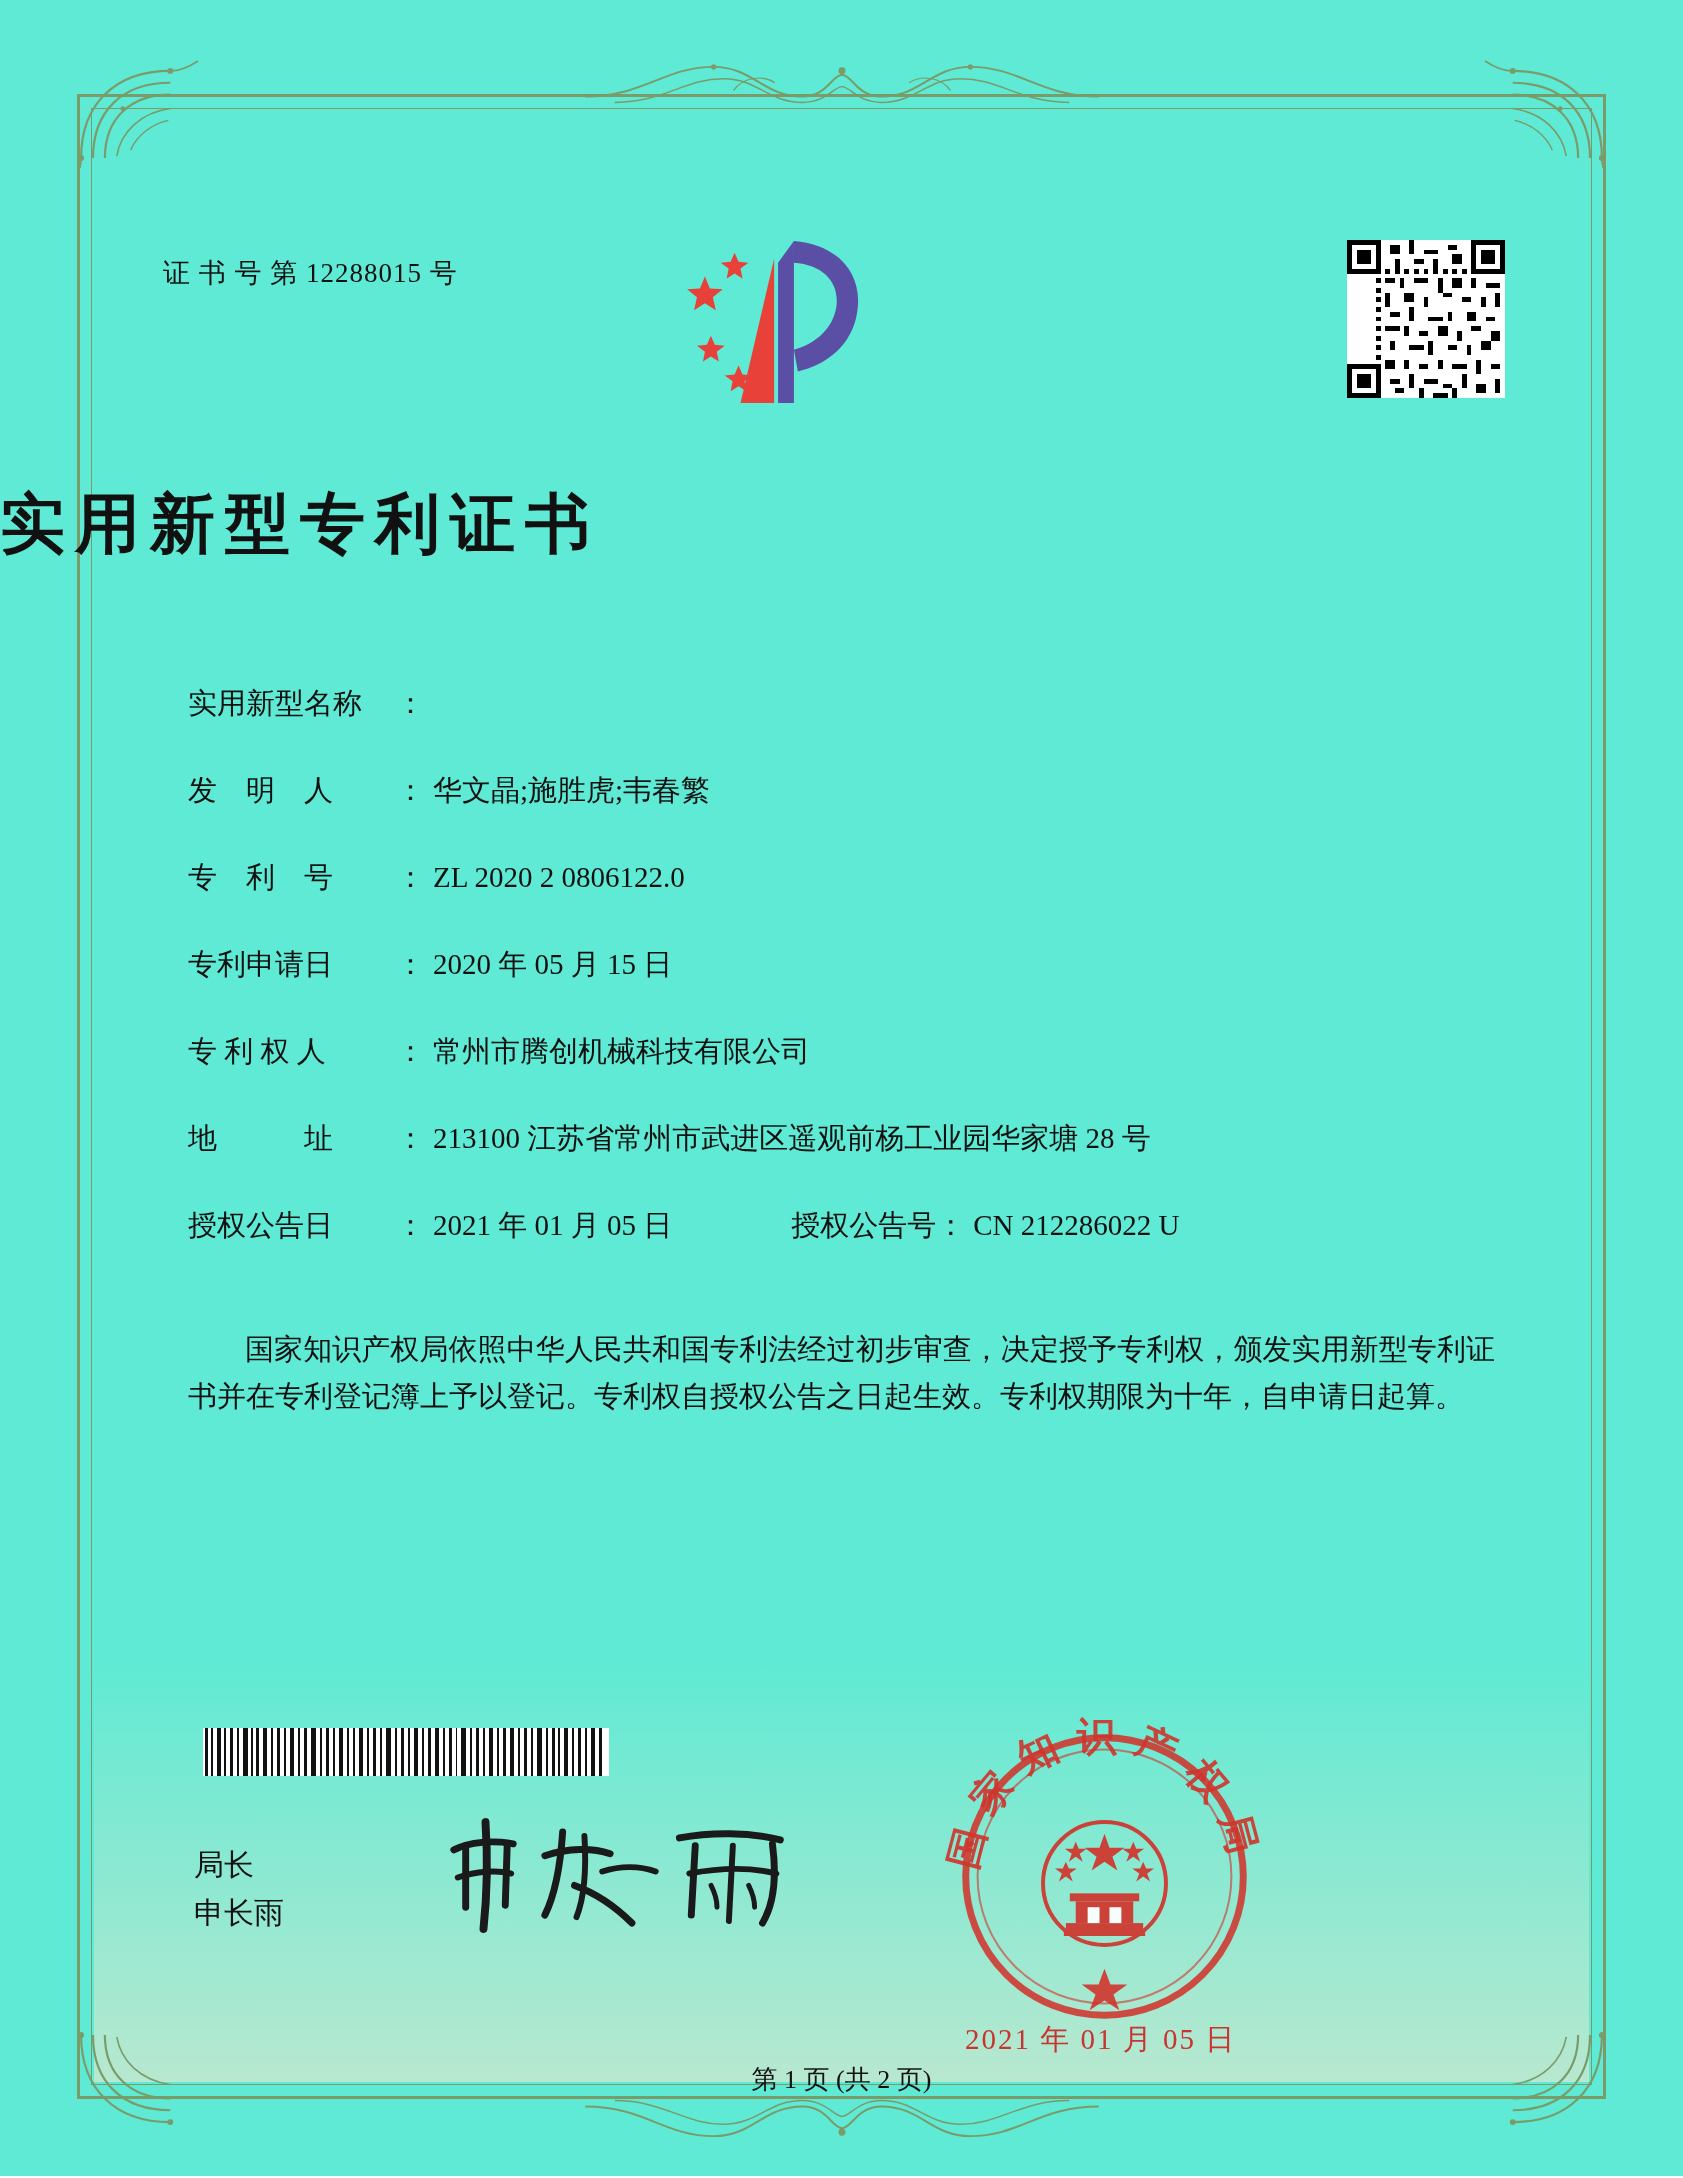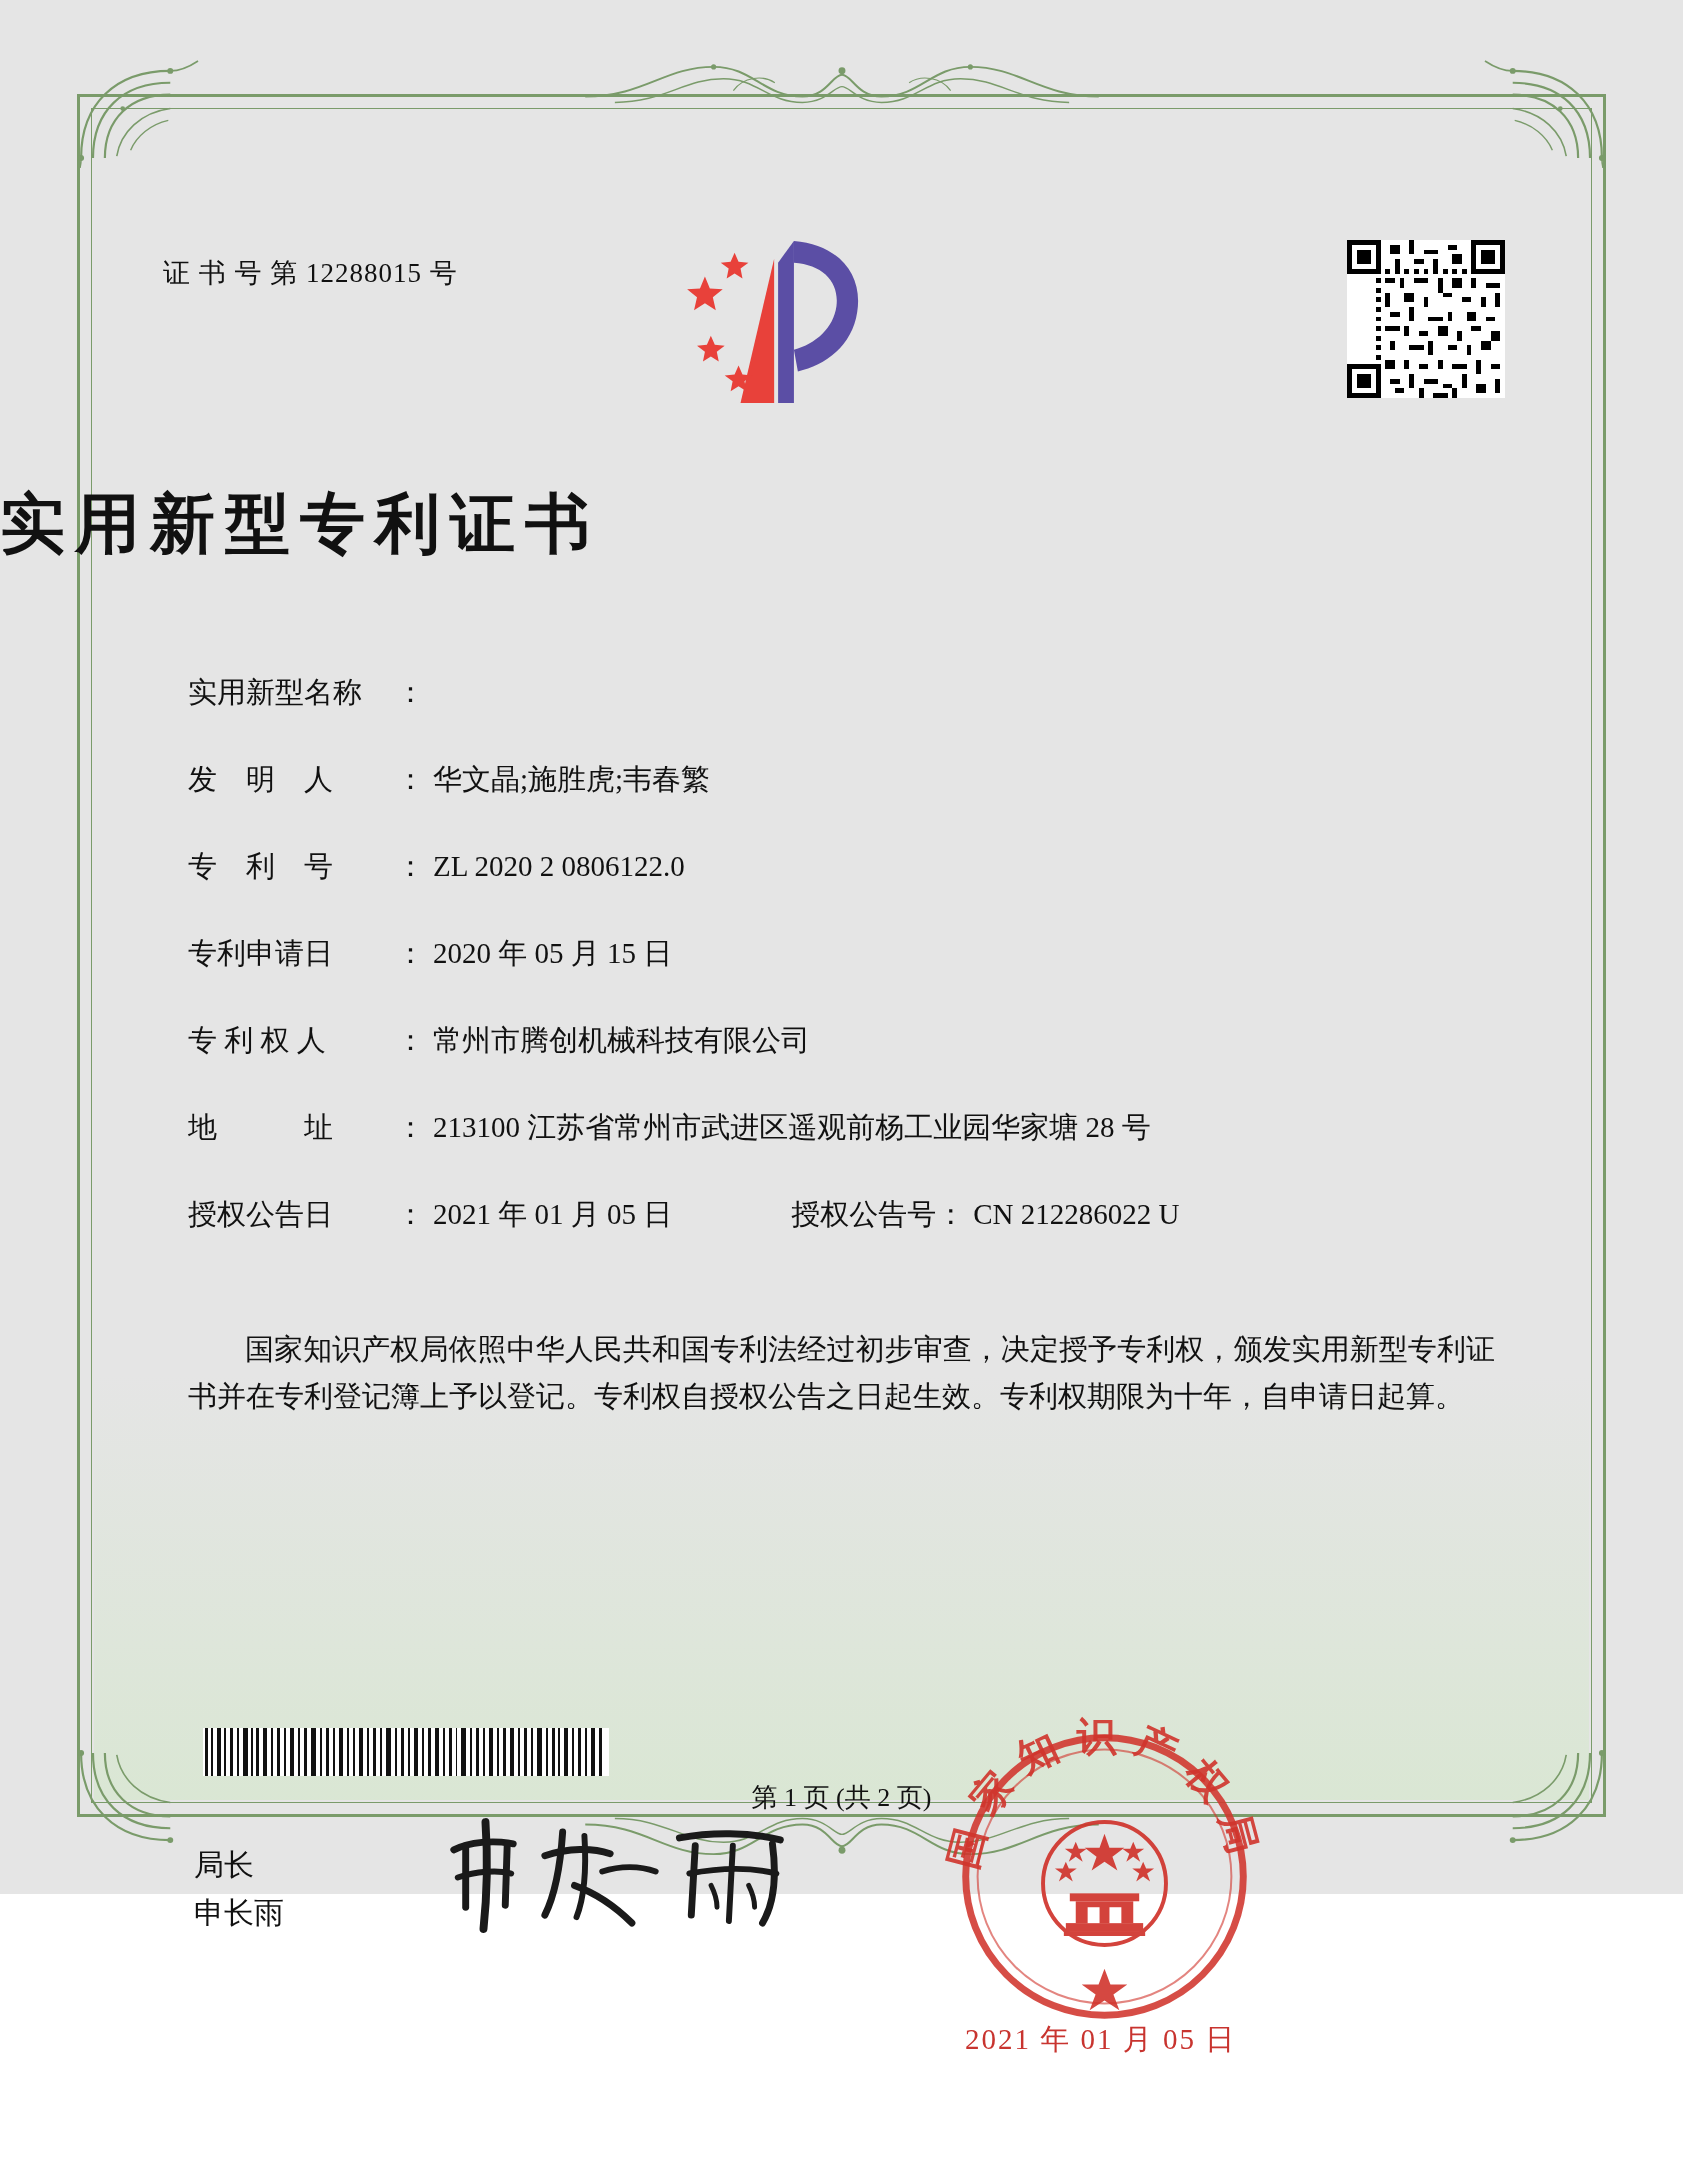--- a/index.html
+++ b/index.html
@@ -11,22 +11,22 @@
     width: 1683px;
     height: 2178px;
     font-family: "Liberation Serif", "DejaVu Serif", serif;
     color: #111;
     overflow: hidden;
   }
 
   .page {
     position: relative;
     width: 1683px;
-    height: 1894px;
-    background: #e5e5e5;
+    height: 2176px;
+    background: #5eead4;
     box-sizing: border-box;
   }
 
   
   .frame-outer {
     position: absolute;
     left: 77px;
     top: 94px;
     right: 77px;
     bottom: 77px;
@@ -128,20 +128,21 @@
     left: 188px;
     top: 673px;
     width: 1317px;
   }
   .field-row {
     display: flex;
     align-items: baseline;
     margin-bottom: 47px;
     font-size: 29px;
     white-space: nowrap;
+    margin-top: 11px;
   }
   .field-label {
     width: 208px;
     flex: 0 0 208px;
     display: flex;
     justify-content: space-between;
   }
   .field-label.nospread { display: block; }
   .field-colon {
     margin-right: 8px;

